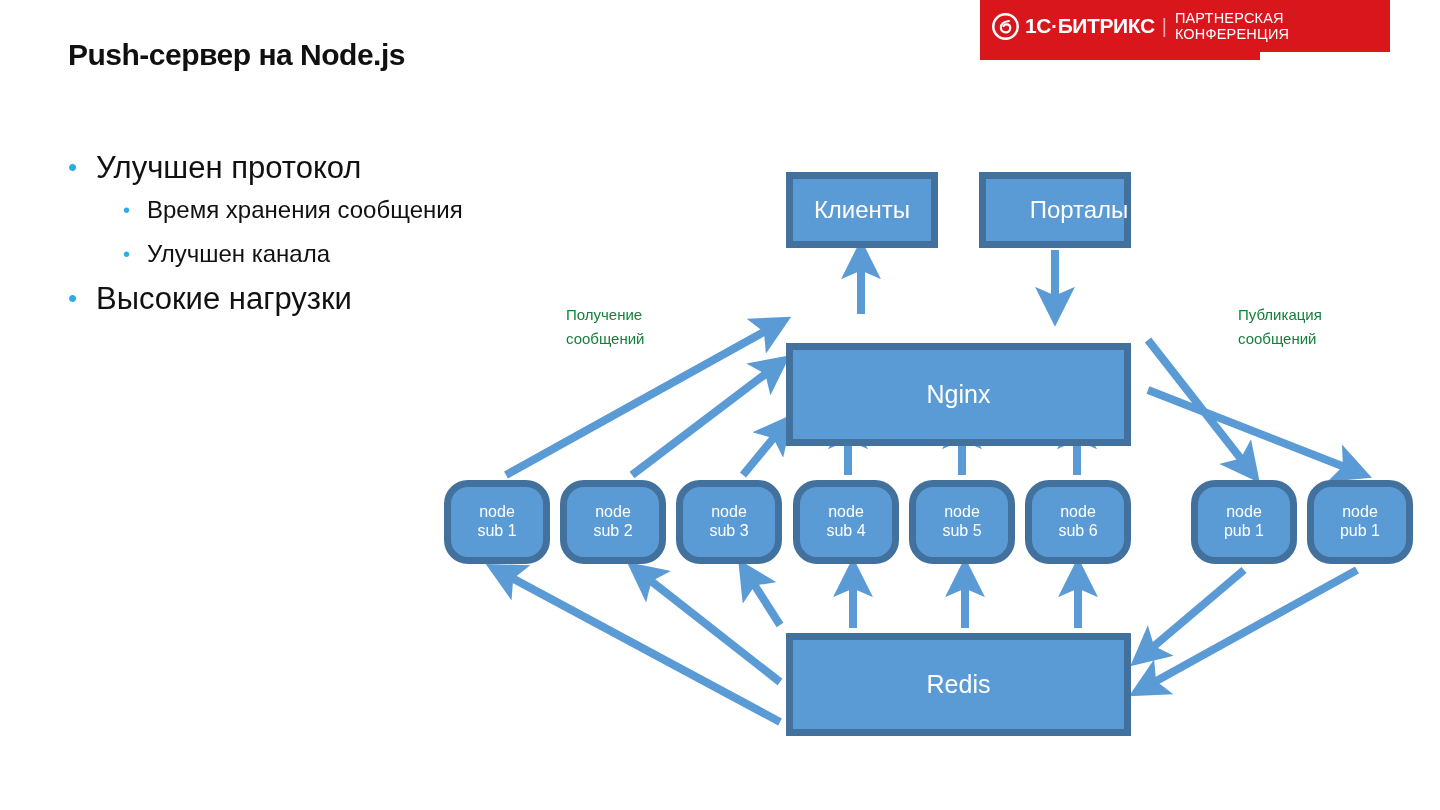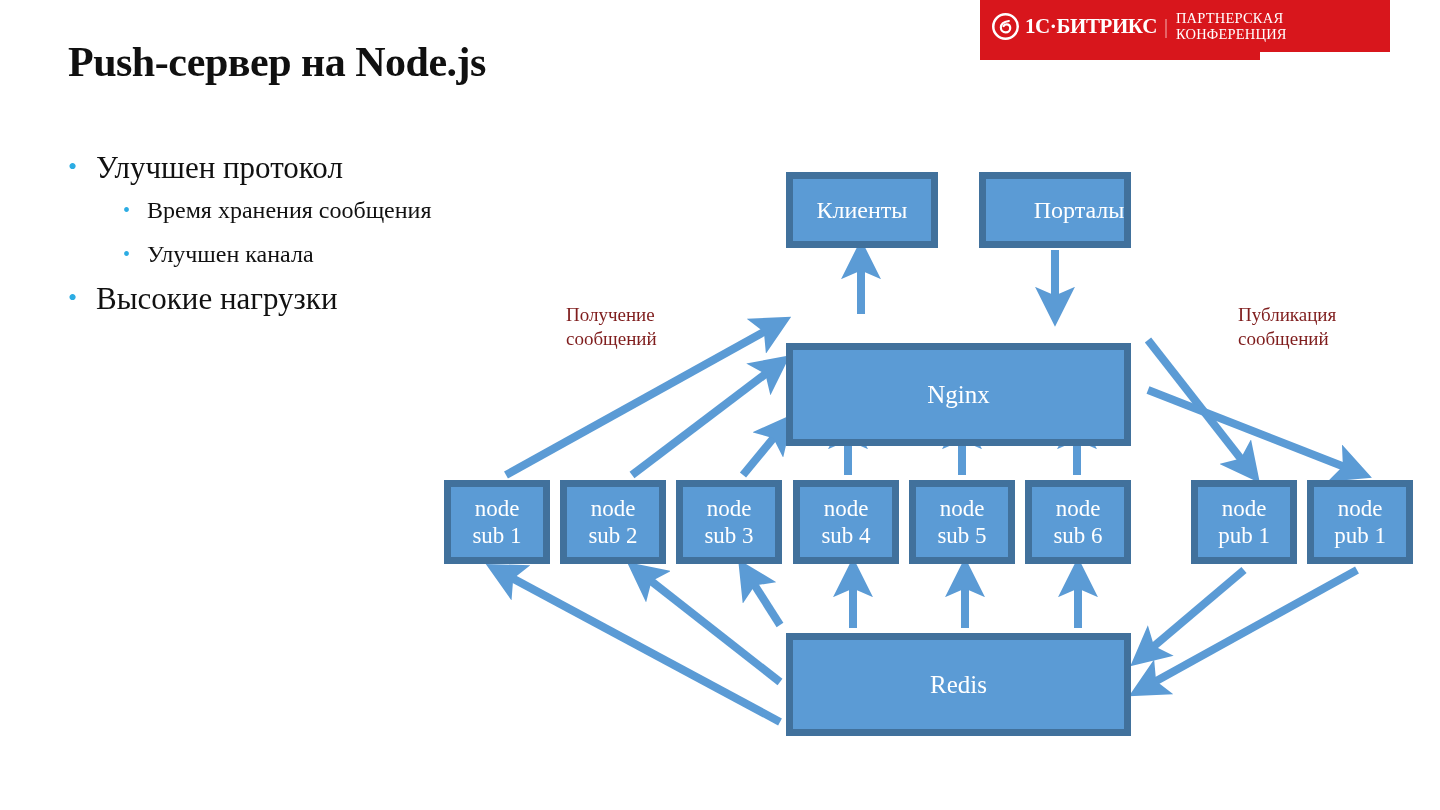--- a/index.html
+++ b/index.html
@@ -9,21 +9,20 @@
   }
   body {
     font-family: "Liberation Sans", sans-serif;
   }
   #slide {
     position: relative;
     width: 1424px;
     height: 810px;
     background: #ffffff;
     overflow: hidden;
-    font-family: Liberation Serif, serif;
   }
 
   
   #brand-banner {
     position: absolute;
     left: 980px;
     top: 0;
     width: 410px;
     height: 52px;
     background: #d8161c;
@@ -65,21 +64,21 @@
     line-height: 16px;
     letter-spacing: 0.2px;
     white-space: pre-line;
   }
 
   
   #slide-title {
     position: absolute;
     left: 68px;
     top: 38px;
-    font-size: 42px;
+    font-size: 30px;
     font-weight: bold;
     color: #101010;
     letter-spacing: -0.5px;
   }
 
   
   #bullets {
     position: absolute;
     left: 68px;
     top: 152px;
@@ -117,28 +116,28 @@
     background: #5b9bd5;
     border: 7px solid #1d4ed8;
     color: #ffffff;
     display: flex;
     align-items: center;
     justify-content: center;
     text-align: center;
     line-height: 1.18;
   }
   .node-box.big { font-size: 24px; }
-  .node-box.small { font-size: 23px; }
+  .node-box.small { font-size: 16px; border-radius: 24px; }
   .node-box.wide { font-size: 25px; }
 
   .side-label {
     position: absolute;
-    font-size: 19px;
+    font-size: 15px;
     line-height: 24px;
-    color: #7f1d1d;
+    color: #15803d;
     white-space: pre-line;
   }
   #label-receive { left: 566px; top: 303px; }
   #label-publish { left: 1238px; top: 303px; }
 
   svg#arrows {
     position: absolute;
     left: 0;
     top: 0;
     width: 1440px;

